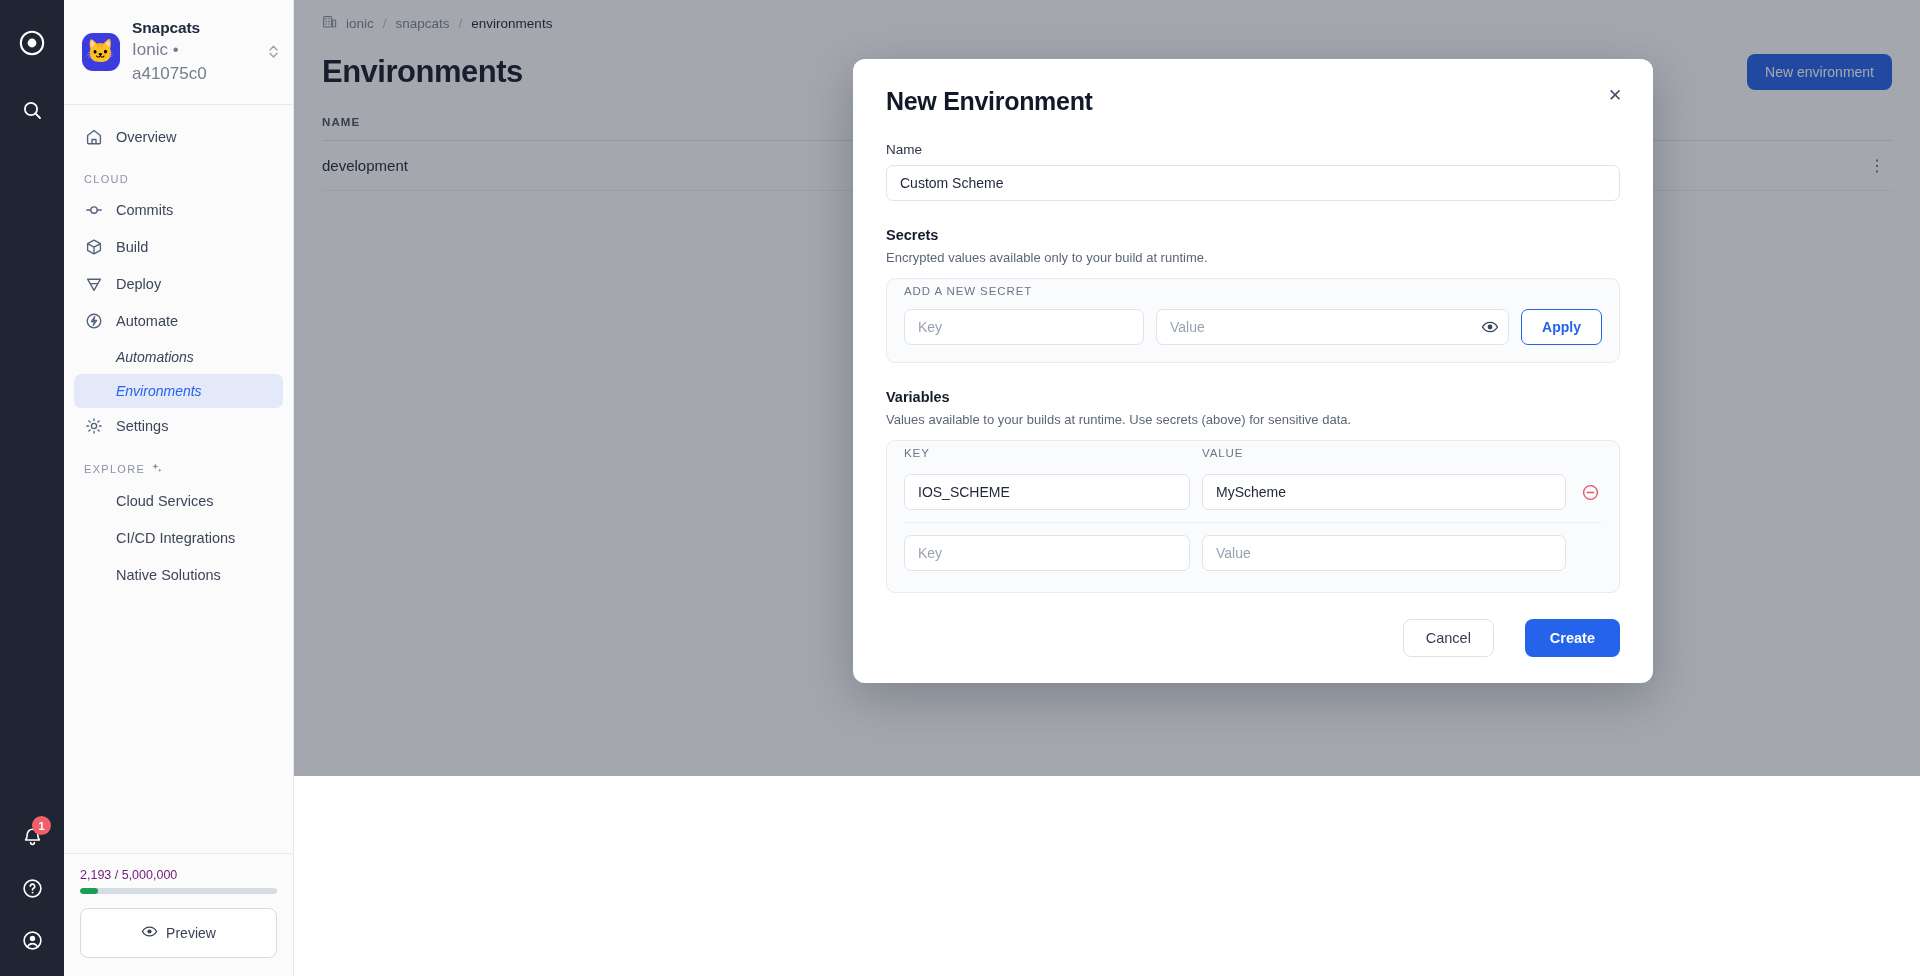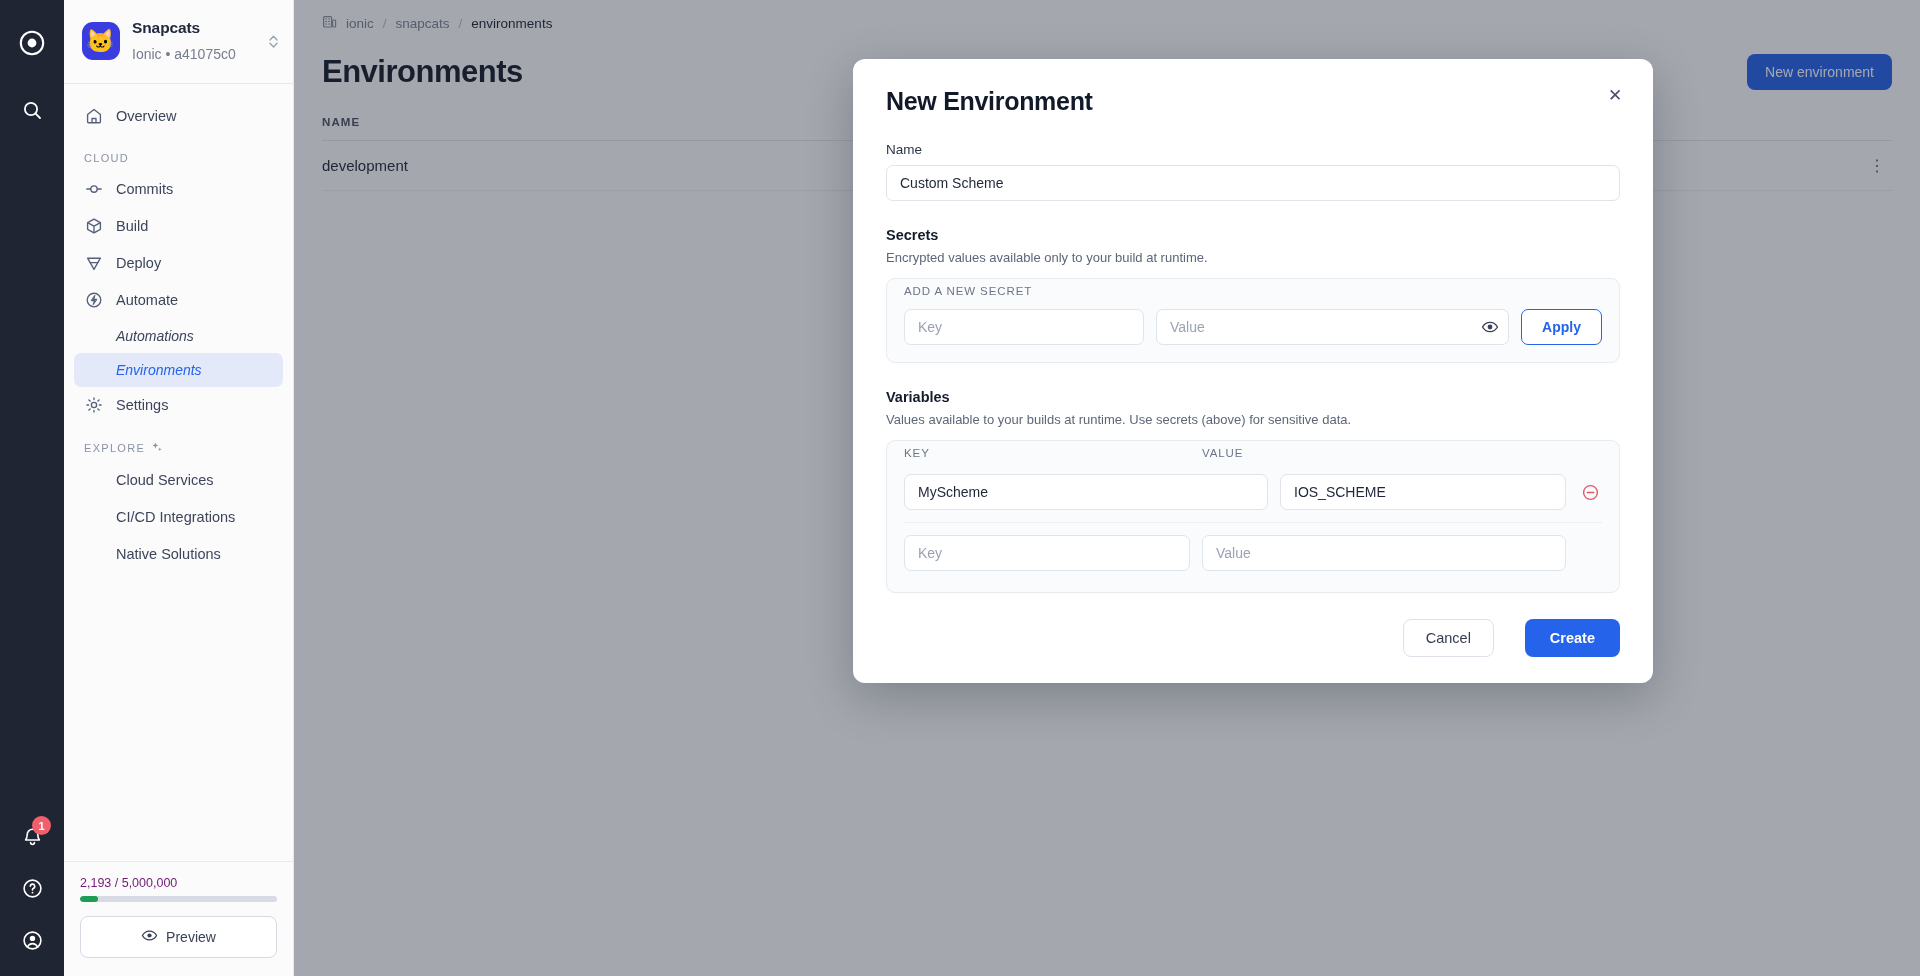--- a/index.html
+++ b/index.html
@@ -59,21 +59,21 @@
     width: 38px; height: 38px; border-radius: 11px;
     background: #3b3ce0; flex: 0 0 38px;
     display: flex; align-items: center; justify-content: center;
     font-size: 23px; line-height: 1;
   }
   .proj-meta { flex: 1 1 auto; min-width: 0; }
   .proj-name {
     font-size: 15.5px; font-weight: 700; color: #222a3d;
     letter-spacing: -0.1px; line-height: 1.25;
   }
-  .proj-sub { font-size: 14px; color: #757d8e; line-height: 1.4; margin-top: 8px; }
+  .proj-sub { font-size: 17px; color: #757d8e; line-height: 1.4; margin-top: 1px; }
   .proj-chev { color: #9aa2b1; display:flex; flex-direction:column; gap:2px; }
 
   .nav { padding: 14px 10px 0 10px; flex: 1 1 auto; overflow: hidden; }
   .nav-item {
     display: flex; align-items: center; gap: 13px;
     height: 37px; padding: 0 10px;
     border-radius: 7px; cursor: pointer;
     color: #3c4559; font-size: 14.5px;
   }
   .nav-item .nic { width: 19px; height: 19px; display: flex;
@@ -89,29 +89,29 @@
     font-size: 11px; letter-spacing: 1.3px; color: #8a93a4;
     padding: 17px 10px 7px 10px; font-weight: 400;
     display: flex; align-items: center; gap: 6px;
   }
 
   .side-bottom { padding: 14px 16px 18px 16px; border-top: 1px solid #e9ebef; }
   .usage-text { font-size: 12.5px; color: #701a75; margin-bottom: 6px; }
   .usage-bar { height: 6px; border-radius: 4px; background: #d7dbe3; overflow: hidden; }
   .usage-fill { height: 100%; background: #1f9d55; border-radius: 4px; }
   .preview-btn {
-    margin-top: 14px; height: 42px; width: 100%;
+    margin-top: 14px; height: 50px; width: 100%;
     border: 1px solid #d6dae2; border-radius: 8px;
     background: #fff; cursor: pointer;
     display: flex; align-items: center; justify-content: center; gap: 8px;
     font-size: 14px; color: #384257; font-family: inherit;
   }
 
   
-  .main { flex: 1 1 auto; height: 976px; background: #ffffff;
+  .main { flex: 1 1 auto; height: 776px; background: #ffffff;
     position: relative; z-index: 1; overflow: hidden; }
   .crumbs {
     display: flex; align-items: center; gap: 9px;
     padding: 14px 28px 0 28px; font-size: 13.5px; color: #7b8496;
   }
   .crumb-sep { color: #b9c0cb; }
   .crumb.current { color: #1d2433; font-weight: 400; }
   .page-head {
     display: flex; align-items: center; justify-content: space-between;
     padding: 22px 28px 0 28px;
@@ -449,22 +449,22 @@
       <div class="sec-title">Variables</div>
       <div class="sec-desc">Values available to your builds at runtime. Use secrets (above) for sensitive data.</div>
 
       <div class="panel">
         <div class="vhead">
           <div class="vh-key">KEY</div>
           <div class="vh-val">VALUE</div>
         </div>
 
         <div class="var-row first">
+          <input class="txt-input var-key" type="text" value="IOS_SCHEME" style="">
           <input class="txt-input var-val" type="text" value="MyScheme" style="">
-          <input class="txt-input var-key" type="text" value="IOS_SCHEME" style="">
           <button class="var-del">
             <svg width="17" height="17" viewBox="0 0 17 17" fill="none">
               <circle cx="8.5" cy="8.5" r="6.9" stroke="#e4566a" stroke-width="1.4"></circle>
               <line x1="5.3" y1="8.5" x2="11.7" y2="8.5" stroke="#e4566a" stroke-width="1.4" stroke-linecap="round"></line>
             </svg>
           </button>
         </div>
 
         <div class="var-row second">
           <input class="txt-input var-key" type="text" placeholder="Key" style="">

